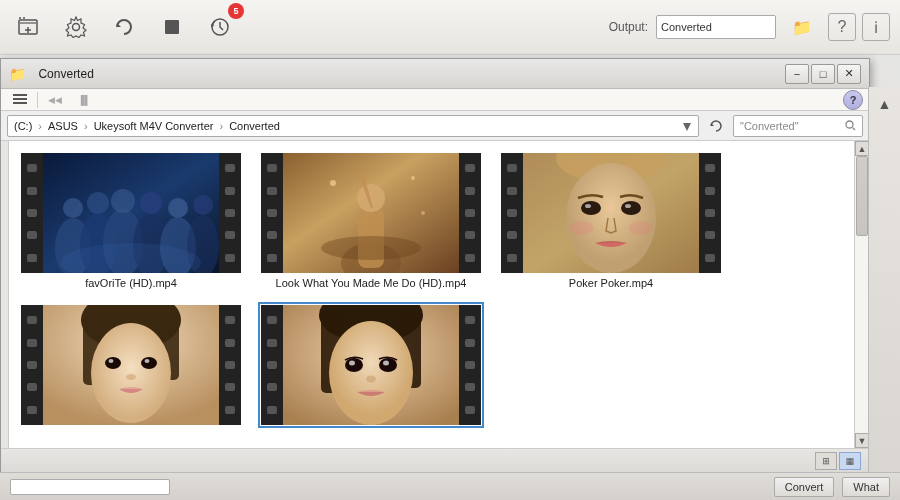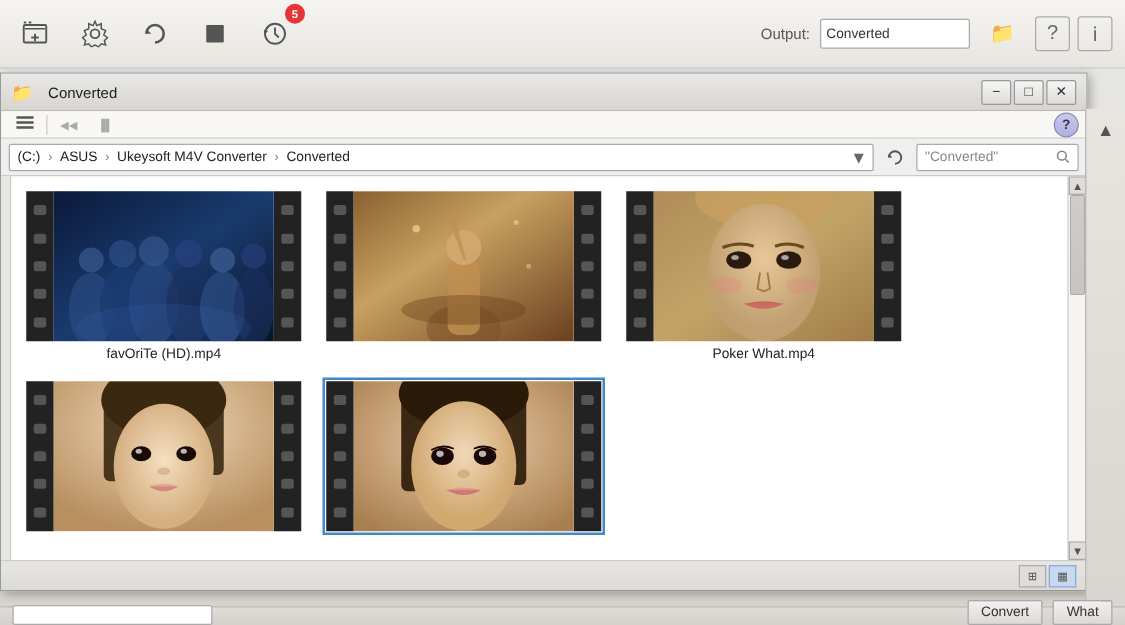--- a/index.html
+++ b/index.html
@@ -411,25 +411,25 @@
       cursor: pointer;
       border-radius: 3px;
     }
 
     
     .bottom-bar {
       position: absolute;
       bottom: 0;
       left: 0;
       right: 0;
-      height: 15px;
+      height: 28px;
       background: linear-gradient(to bottom, #e0ddd8, #d4d0cc);
       border-top: 1px solid #bbb;
       display: flex;
-      align-items: flex-end;
+      align-items: center;
       padding: 0 10px;
       gap: 8px;
     }
     .bottom-progress {
       width: 160px;
       height: 16px;
       background: #fff;
       border: 1px solid #aaa;
       border-radius: 2px;
       margin-left: auto;
@@ -702,20 +702,21 @@
                     </div>
                     <div class="film-right">
                       <div class="film-hole"></div>
                       <div class="film-hole"></div>
                       <div class="film-hole"></div>
                       <div class="film-hole"></div>
                       <div class="film-hole"></div>
                     </div>
                   </div>
                 </div>
+                <span class="video-label">Look What You Made Me Do (HD).mp4</span>
               </div>
 
               <div class="video-item">
                 <div class="thumb-wrapper">
                   <div class="filmstrip">
                     <div class="film-left">
                       <div class="film-hole"></div>
                       <div class="film-hole"></div>
                       <div class="film-hole"></div>
                       <div class="film-hole"></div>
@@ -761,21 +762,21 @@
                     </div>
                     <div class="film-right">
                       <div class="film-hole"></div>
                       <div class="film-hole"></div>
                       <div class="film-hole"></div>
                       <div class="film-hole"></div>
                       <div class="film-hole"></div>
                     </div>
                   </div>
                 </div>
-                <span class="video-label">Poker What.mp4</span>
+                <span class="video-label">Poker Poker.mp4</span>
               </div>
 
             </div>
 
             <div class="file-row">
 
               <div class="video-item">
                 <div class="thumb-wrapper">
                   <div class="filmstrip">
                     <div class="film-left">

